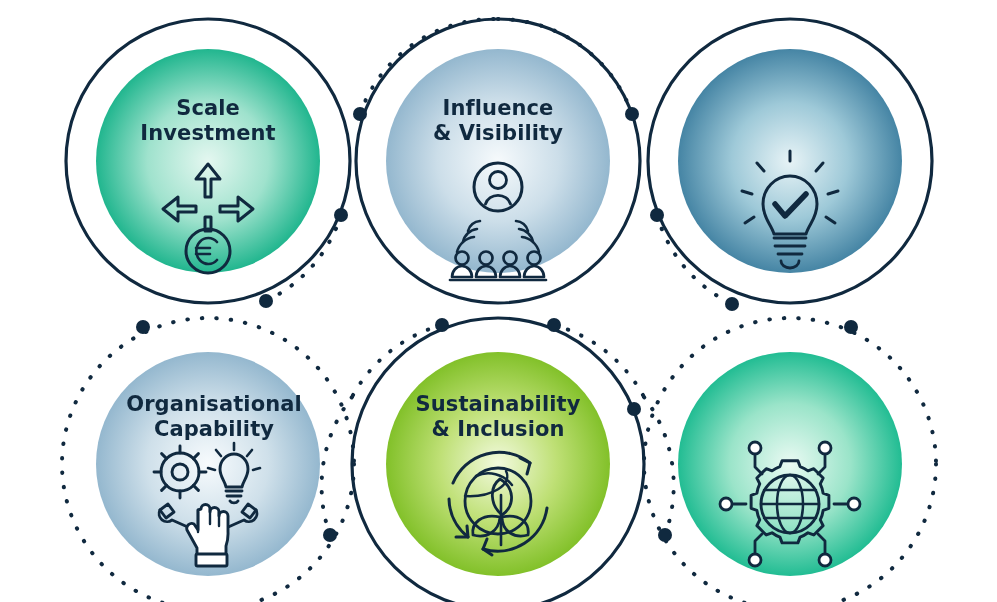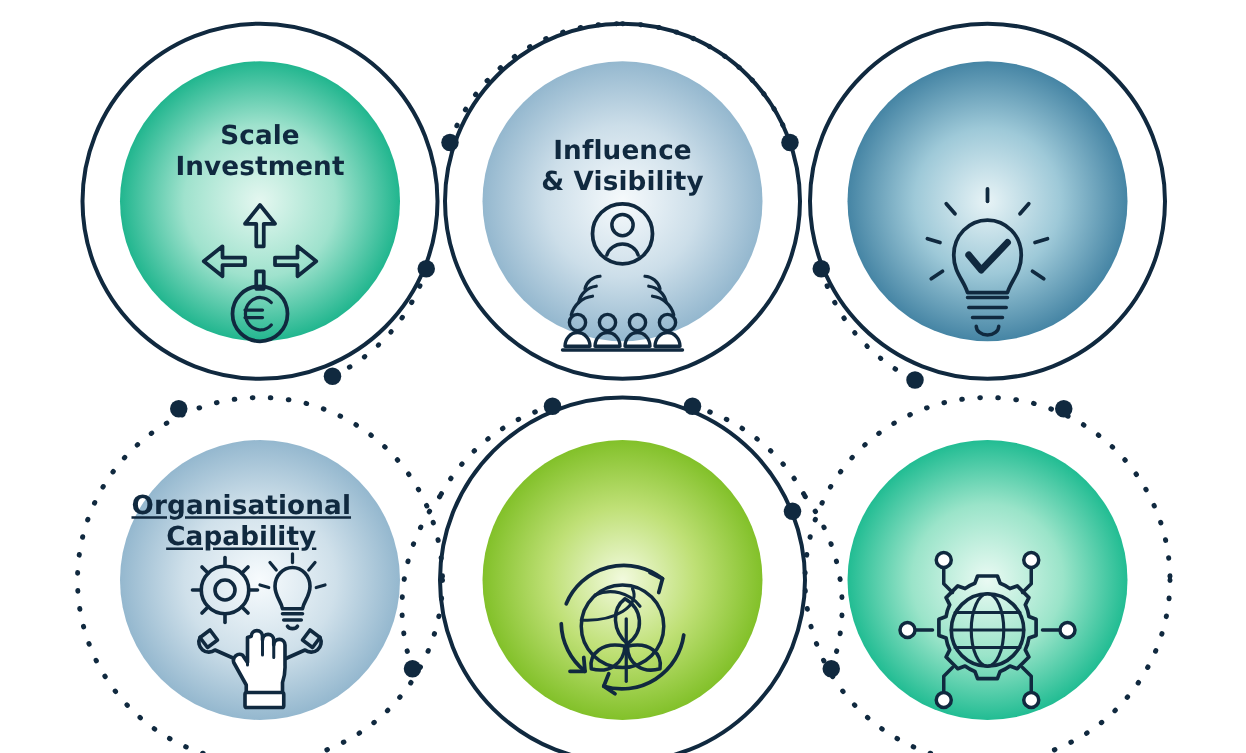--- a/index.html
+++ b/index.html
@@ -267,22 +267,24 @@
         <circle cx="35" cy="56" r="6"></circle>
         <circle cx="-64" cy="0" r="6"></circle>
         <circle cx="64" cy="0" r="6"></circle>
       </g>
     </g>
   </svg>
 
   <div class="node-label" style="left:108px; top:82px; width:200px;">Scale
 Investment</div>
 
-  <div class="node-label" style="left:398px; top:94px; width:200px;">Influence
+  <div class="node-label" style="left:398px; top:82px; width:200px;">Influence
 &amp; Visibility</div>
 
 
-  <div class="node-label" style="left:83px; top:378px; width:220px;text-decoration:underline;">Organisational
+  <div class="node-label" style="left:104px; top:378px; width:220px;">Organisational
 Capability</div>
 
+  <div class="node-label" style="left:388px; top:378px; width:220px;">Sustainability
+&amp; Inclusion</div>
 
 
 </div>
 
 </body></html>

